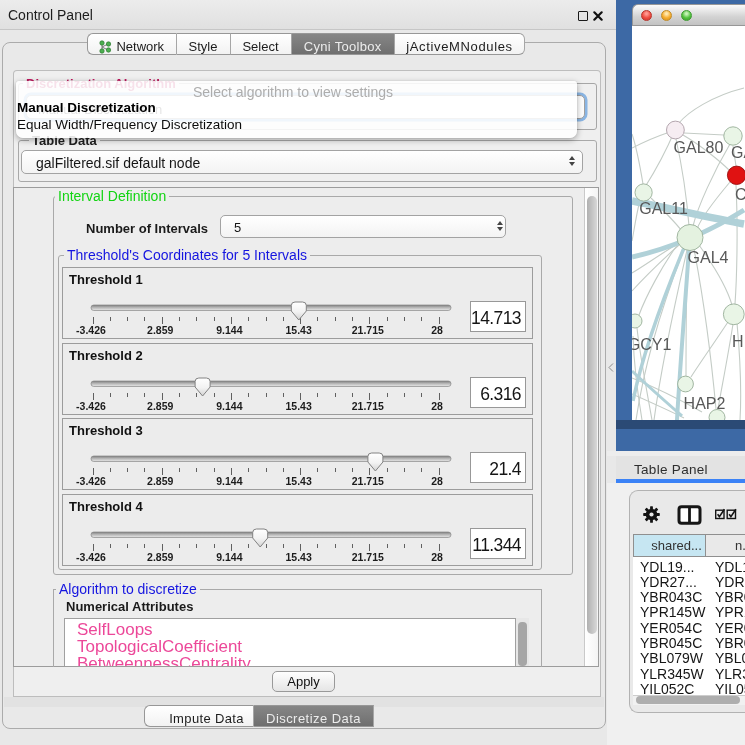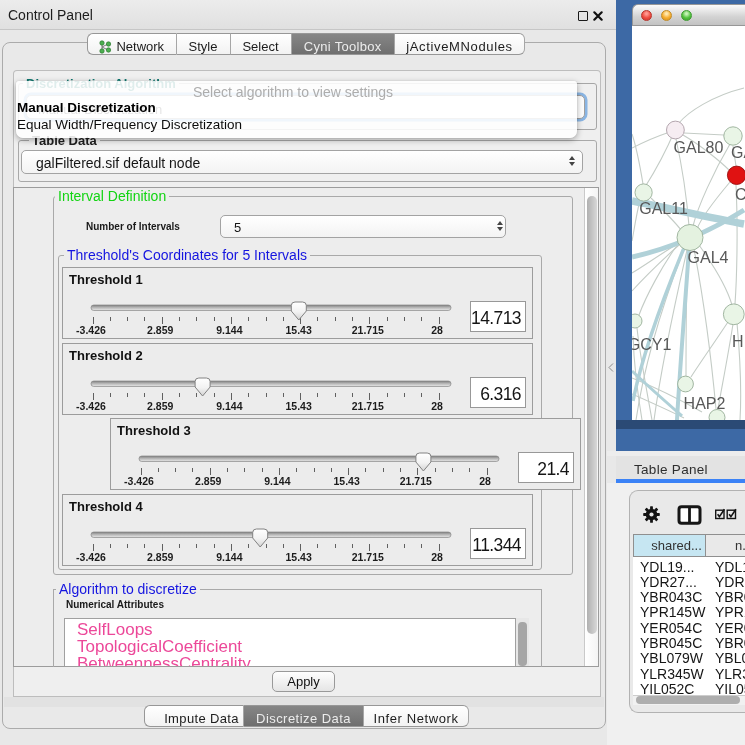--- a/index.html
+++ b/index.html
@@ -1,20 +1,20 @@
 <!DOCTYPE html>
 <html><head>
 <meta charset="utf-8">
 <style>
 html,body{margin:0;padding:0;}
 body{width:745px;height:745px;position:relative;overflow:hidden;
   background:#e8e8e8;font-family:"Liberation Sans",sans-serif;
   -webkit-font-smoothing:antialiased;}
 .abs{position:absolute;}
-.b13{font-size:10px;font-weight:bold;color:#1a1a1a;}
+.b13{font-size:13px;font-weight:bold;color:#1a1a1a;}
 .combo{position:absolute;border:1px solid #a3a3a3;border-radius:5px;
   background:linear-gradient(#ffffff,#f3f3f3);box-sizing:border-box;}
 .carrows{position:absolute;width:7px;}
 .carrows .up{width:0;height:0;border-left:3.5px solid transparent;border-right:3.5px solid transparent;border-bottom:4.5px solid #444;margin-bottom:2px;}
 .carrows .dn{width:0;height:0;border-left:3.5px solid transparent;border-right:3.5px solid transparent;border-top:4.5px solid #444;}
 .grpborder{position:absolute;border:1px solid #a9a9a9;border-radius:3px;box-sizing:border-box;}
 .grptitle{position:absolute;font-size:14px;padding:0 3px;background:#ededed;line-height:13px;}
 .tpanel{position:absolute;left:62px;width:471px;height:72px;background:#ececec;
   border:1px solid #9c9c9c;box-sizing:border-box;padding-left:39px;}
 .tpanel .ttl{position:absolute;left:6px;top:4px;font-size:13px;font-weight:bold;color:#111;}
@@ -54,21 +54,21 @@
     Network</div>
   <div class="seg" style="width:54px;">Style</div>
   <div class="seg" style="width:61px;">Select</div>
   <div class="seg dark" style="width:103.5px;letter-spacing:0.3px;">Cyni Toolbox</div>
   <div class="seg last" style="width:130px;letter-spacing:0.65px;">jActiveMNodules</div>
 </div>
 
 <div class="abs" style="left:13px;top:70px;width:588px;height:627px;background:#efefef;border-radius:4px 4px 0 0;box-shadow:inset 0 0 0 1px #bdbdbd;"></div>
 
 <div class="grpborder" style="left:18px;top:83px;width:579px;height:47px;border-color:#a6a6a6;"></div>
-<div class="abs" style="left:23px;top:76px;font-size:13px;font-weight:bold;color:#0f766e;background:#efefef;padding:0 3px;">Discretization Algorithm</div>
+<div class="abs" style="left:23px;top:76px;font-size:13px;font-weight:bold;color:#be185d;background:#efefef;padding:0 3px;">Discretization Algorithm</div>
 <div class="abs" style="left:26px;top:95px;width:559px;height:24px;border:1px solid #9f9f9f;border-radius:5px;background:#fdfdfd;box-shadow:0 0 0 2.5px rgba(120,170,225,0.85);box-sizing:border-box;">
   <div class="abs" style="left:11px;top:6px;font-size:13px;color:#333;">Manual Discretization</div>
 </div>
 
 <div class="abs" style="z-index:40;left:15.5px;top:81px;width:561.5px;height:56.5px;background:rgba(255,255,255,0.87);border-radius:3px 3px 7px 7px;box-shadow:0 2px 6px rgba(0,0,0,0.32),0 0 1px rgba(0,0,0,0.2);"></div>
 <div class="abs" style="z-index:41;left:193px;top:84px;font-size:14px;color:#adadad;">Select algorithm to view settings</div>
 <div class="abs" style="z-index:41;left:17px;top:100px;font-size:13.5px;font-weight:bold;color:#000;">Manual Discretization</div>
 <div class="abs" style="z-index:41;left:17px;top:116.5px;font-size:13.5px;color:#0c0c0c;">Equal Width/Frequency Discretization</div>
 
 <div class="grpborder" style="left:18px;top:140px;width:579px;height:42px;"></div>
@@ -137,21 +137,21 @@
     <path d="M132.1 15 L132.1 9.5 Q132.1 6 135.8 6 L143.4 6 Q147.1 6 147.1 9.5 L147.1 15 L139.6 24 Z" fill="url(#thgrad)" stroke="#828282" stroke-width="1"></path>
     <text x="28" y="37.5" font-size="10.5" font-weight="bold" fill="#1c1c1c" text-anchor="middle" font-family="Liberation Sans, sans-serif">-3.426</text>
     <text x="97.2" y="37.5" font-size="10.5" font-weight="bold" fill="#1c1c1c" text-anchor="middle" font-family="Liberation Sans, sans-serif">2.859</text>
     <text x="166.4" y="37.5" font-size="10.5" font-weight="bold" fill="#1c1c1c" text-anchor="middle" font-family="Liberation Sans, sans-serif">9.144</text>
     <text x="235.6" y="37.5" font-size="10.5" font-weight="bold" fill="#1c1c1c" text-anchor="middle" font-family="Liberation Sans, sans-serif">15.43</text>
     <text x="304.8" y="37.5" font-size="10.5" font-weight="bold" fill="#1c1c1c" text-anchor="middle" font-family="Liberation Sans, sans-serif">21.715</text>
     <text x="374" y="37.5" font-size="10.5" font-weight="bold" fill="#1c1c1c" text-anchor="middle" font-family="Liberation Sans, sans-serif">28</text>
   </svg>
   <div class="vbox">6.316</div>
 </div>
-<div class="tpanel" style="top:418.0px;margin-left:48px;">
+<div class="tpanel" style="top:418.0px;">
   <div class="ttl">Threshold 3</div>
   <svg style="position:absolute;left:0;top:28px;" width="471" height="44" viewBox="0 0 471 44">
     <rect x="28" y="9" width="360" height="5.5" rx="2.7" fill="url(#trgrad)" stroke="#878787" stroke-width="0.7"></rect>
     <path d="M30.0 20.5V28 M47.3 20.5V25 M64.6 20.5V25 M81.9 20.5V25 M99.2 20.5V28 M116.5 20.5V25 M133.8 20.5V25 M151.1 20.5V25 M168.4 20.5V28 M185.7 20.5V25 M203.0 20.5V25 M220.3 20.5V25 M237.6 20.5V28 M254.9 20.5V25 M272.2 20.5V25 M289.5 20.5V25 M306.8 20.5V28 M324.1 20.5V25 M341.4 20.5V25 M358.7 20.5V25 M376.0 20.5V28" stroke="#606060" stroke-width="1" fill="none" shape-rendering="crispEdges"></path>
     <path d="M304.9 15 L304.9 9.5 Q304.9 6 308.6 6 L316.2 6 Q319.9 6 319.9 9.5 L319.9 15 L312.4 24 Z" fill="url(#thgrad)" stroke="#828282" stroke-width="1"></path>
     <text x="28" y="37.5" font-size="10.5" font-weight="bold" fill="#1c1c1c" text-anchor="middle" font-family="Liberation Sans, sans-serif">-3.426</text>
     <text x="97.2" y="37.5" font-size="10.5" font-weight="bold" fill="#1c1c1c" text-anchor="middle" font-family="Liberation Sans, sans-serif">2.859</text>
     <text x="166.4" y="37.5" font-size="10.5" font-weight="bold" fill="#1c1c1c" text-anchor="middle" font-family="Liberation Sans, sans-serif">9.144</text>
     <text x="235.6" y="37.5" font-size="10.5" font-weight="bold" fill="#1c1c1c" text-anchor="middle" font-family="Liberation Sans, sans-serif">15.43</text>
     <text x="304.8" y="37.5" font-size="10.5" font-weight="bold" fill="#1c1c1c" text-anchor="middle" font-family="Liberation Sans, sans-serif">21.715</text>
@@ -180,23 +180,22 @@
 <div class="abs b13" style="left:66px;top:599px;">Numerical Attributes</div>
 <div class="abs" style="left:64px;top:618px;width:452px;height:48px;background:#fff;border:1px solid #a0a0a0;border-bottom:none;box-sizing:border-box;overflow:hidden;">
   <div style="padding:2px 0 0 12px;font-size:17px;color:#ec4899;line-height:17px;">SelfLoops<br>TopologicalCoefficient<br>BetweennessCentrality</div>
 </div>
 <div class="abs" style="left:516px;top:618px;width:13px;height:48px;background:#e7e7e7;"></div>
 <div class="abs" style="left:518px;top:622px;width:9px;height:44px;border-radius:4px;background:#a6a6a6;"></div>
 
 <div class="abs" style="left:272px;top:671px;width:63px;height:21px;border:1px solid #999;border-radius:5px;background:linear-gradient(#fefefe,#e5e5e5);box-sizing:border-box;text-align:center;line-height:19px;font-size:13px;color:#111;">Apply</div>
 
 <div class="abs" style="left:144px;top:705px;display:flex;">
-  <div class="seg first" style="width:100px;letter-spacing:0.35px;padding-left:15px;">Impute Data</div>
+  <div class="seg first" style="width:110px;letter-spacing:0.35px;padding-left:15px;">Impute Data</div>
   <div class="seg dark" style="width:120px;letter-spacing:0.45px;">Discretize Data</div>
-  <div class="seg last" style="width:105px;letter-spacing:0.6px;">Infer Network</div>
 </div>
 
 <svg class="abs" style="left:608px;top:363px;" width="6" height="9" viewBox="0 0 6 9">
     <path d="M5 0.5 L1 4.5 L5 8.5" stroke="#8a8a8a" stroke-width="1" fill="none"></path>
   </svg>
 
 <div class="abs" style="left:616px;top:0;width:129px;height:451px;background:#3d69a5;"></div>
 <div class="abs" style="left:632px;top:4px;width:113px;height:22px;border-radius:6px 0 0 0;background:linear-gradient(#fbfbfb,#d2d2d2 60%,#c3c3c3);border:1px solid #979797;border-right:none;box-sizing:border-box;"></div>
 <div class="abs" style="left:641px;top:10px;width:11px;height:11px;border-radius:50%;background:radial-gradient(circle at 50% 30%,#ff9a92 10%,#ee4b40 55%,#c9352c);border:0.5px solid #b5352d;box-sizing:border-box;"></div>
 <div class="abs" style="left:661px;top:10px;width:11px;height:11px;border-radius:50%;background:radial-gradient(circle at 50% 30%,#ffe9b0 10%,#f6ad2f 55%,#d3901f);border:0.5px solid #c08b28;box-sizing:border-box;"></div>

